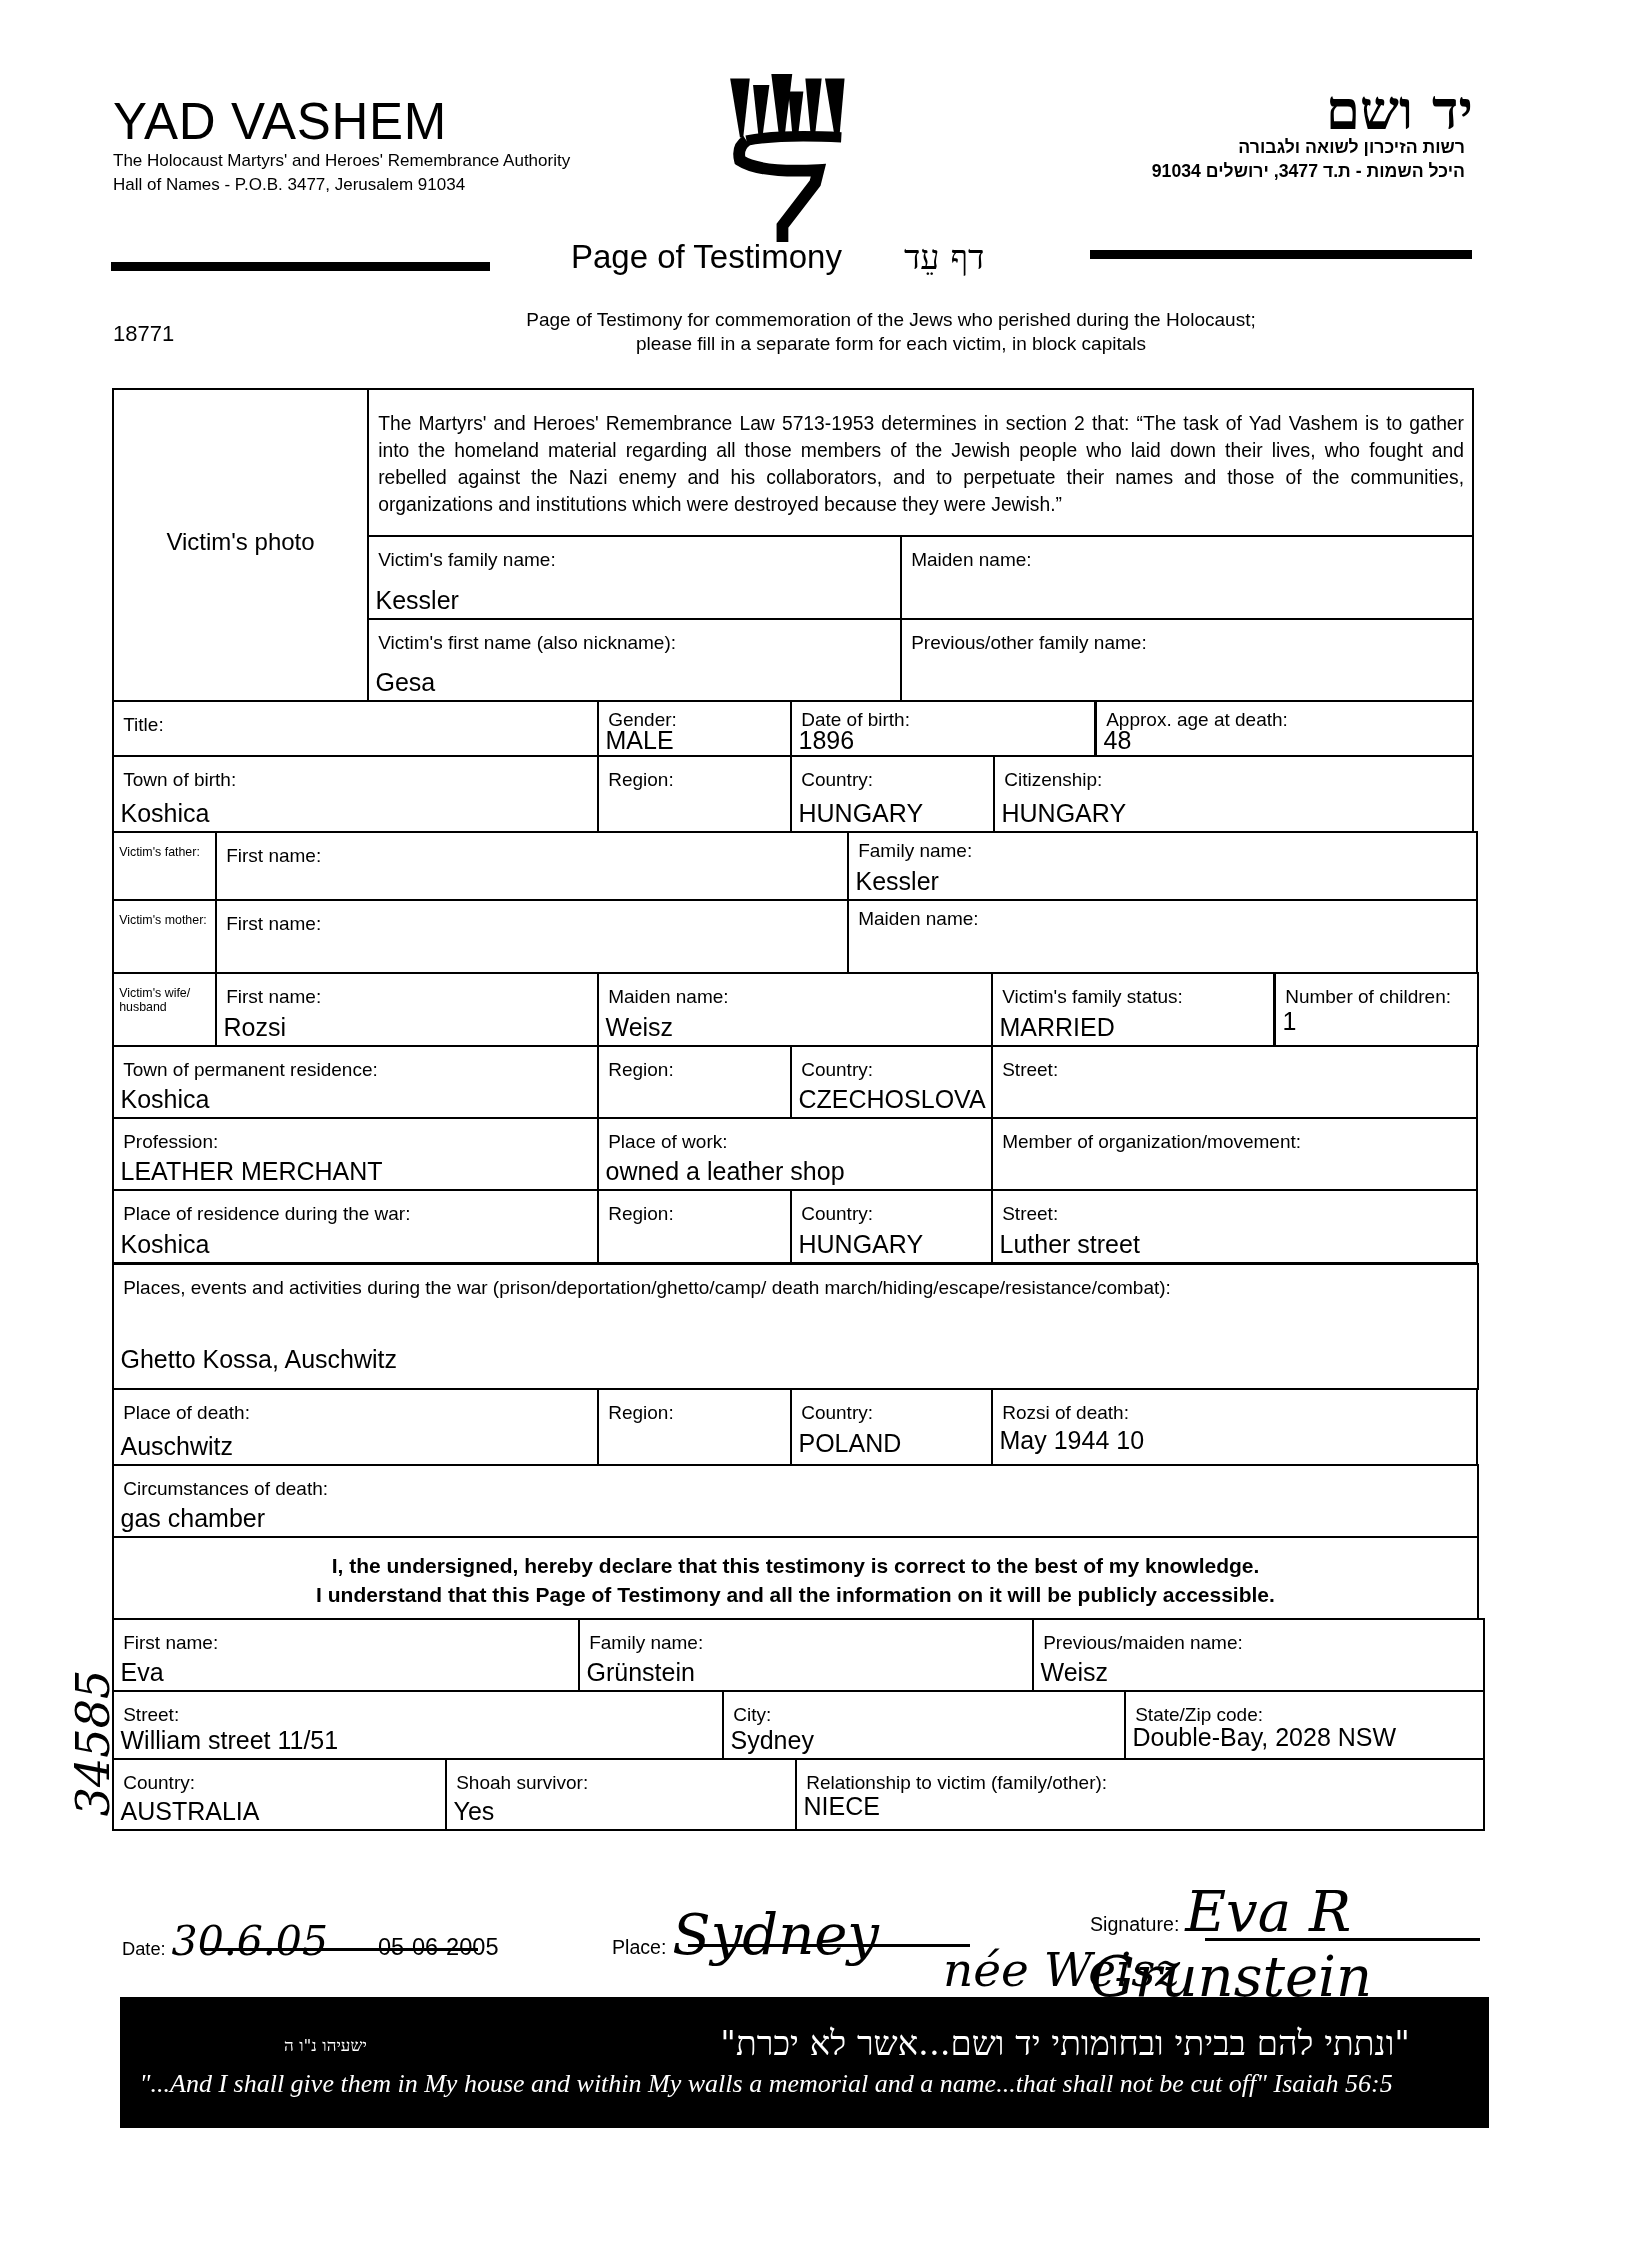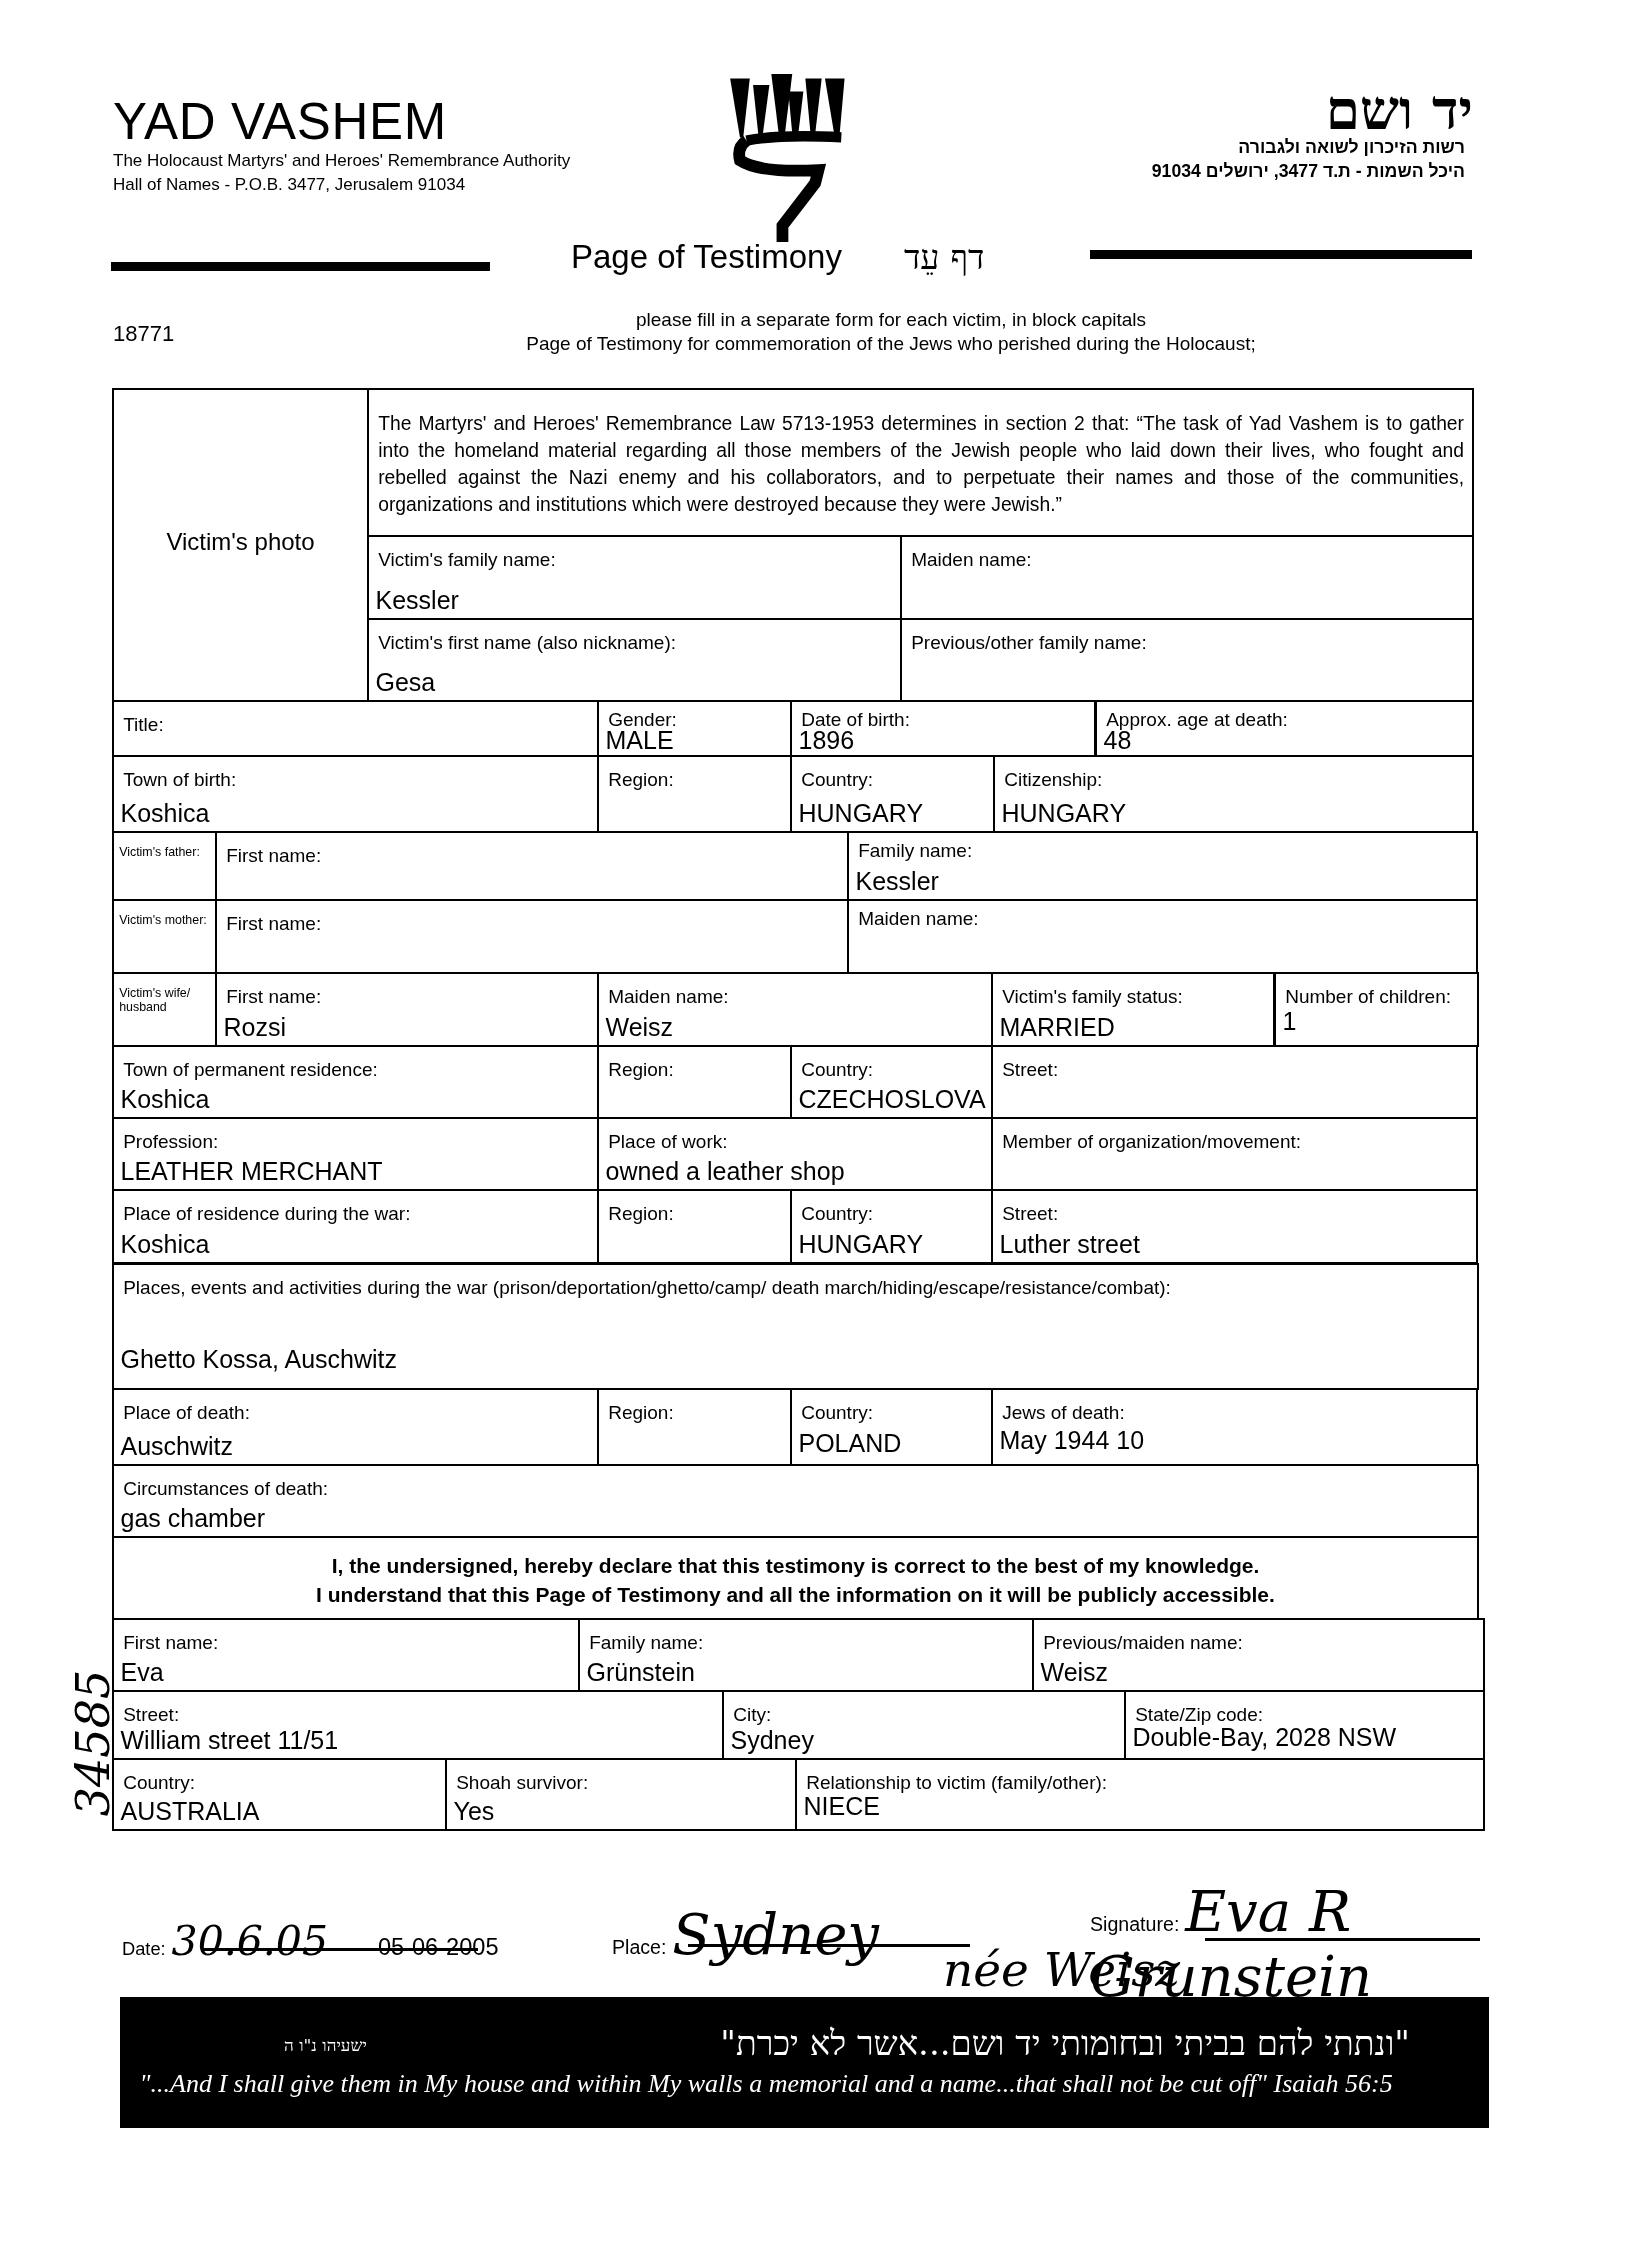--- a/index.html
+++ b/index.html
@@ -60,22 +60,22 @@
   <div>היכל השמות - ת.ד 3477, ירושלים 91034</div>
 </div>
 
 <div class="abs rule-l"></div>
 <div class="abs pot-title">Page of Testimony</div>
 <div class="abs pot-heb">דף עֵד</div>
 <div class="abs rule-r"></div>
 
 <div class="abs form-no">18771</div>
 <div class="abs subtitle">
+  <div>Page of Testimony for commemoration of the Jews who perished during the Holocaust;</div>
   <div>please fill in a separate form for each victim, in block capitals</div>
-  <div>Page of Testimony for commemoration of the Jews who perished during the Holocaust;</div>
 </div>
 
 <div class="cell" style="left:112px;top:388px;width:257px;height:314px;">
   <div class="photo-lbl">Victim's photo</div>
 </div>
 <div class="cell" style="left:367px;top:388px;width:1107px;height:149px;">
   <div class="law">The Martyrs' and Heroes' Remembrance Law 5713-1953 determines in section 2 that: “The task of Yad Vashem is to gather into the homeland material regarding all those members of the Jewish people who laid down their lives, who fought and rebelled against the Nazi enemy and his collaborators, and to perpetuate their names and those of the communities, organizations and institutions which were destroyed because they were Jewish.”</div>
 </div>
 
 <div class="cell" style="left:367px;top:535px;width:536px;height:85px;">
@@ -222,21 +222,21 @@
   <div class="val">Auschwitz</div>
 </div>
 <div class="cell" style="left:597px;top:1388px;width:195px;height:78px;">
   <div class="lbl">Region:</div>
 </div>
 <div class="cell" style="left:790px;top:1388px;width:203px;height:78px;">
   <div class="lbl">Country:</div>
   <div class="val" style="bottom:6.5px">POLAND</div>
 </div>
 <div class="cell" style="left:991px;top:1388px;width:487px;height:78px;">
-  <div class="lbl">Jews of death:</div>
+  <div class="lbl">Rozsi of death:</div>
   <div class="val" style="bottom:9.2px">May 1944 10</div>
 </div>
 
 <div class="cell" style="left:112px;top:1464px;width:1367px;height:74px;">
   <div class="lbl">Circumstances of death:</div>
   <div class="val">gas chamber</div>
 </div>
 
 <div class="cell" style="left:112px;top:1536px;width:1367px;height:84px;font-weight:bold;">
   <div class="decl">

